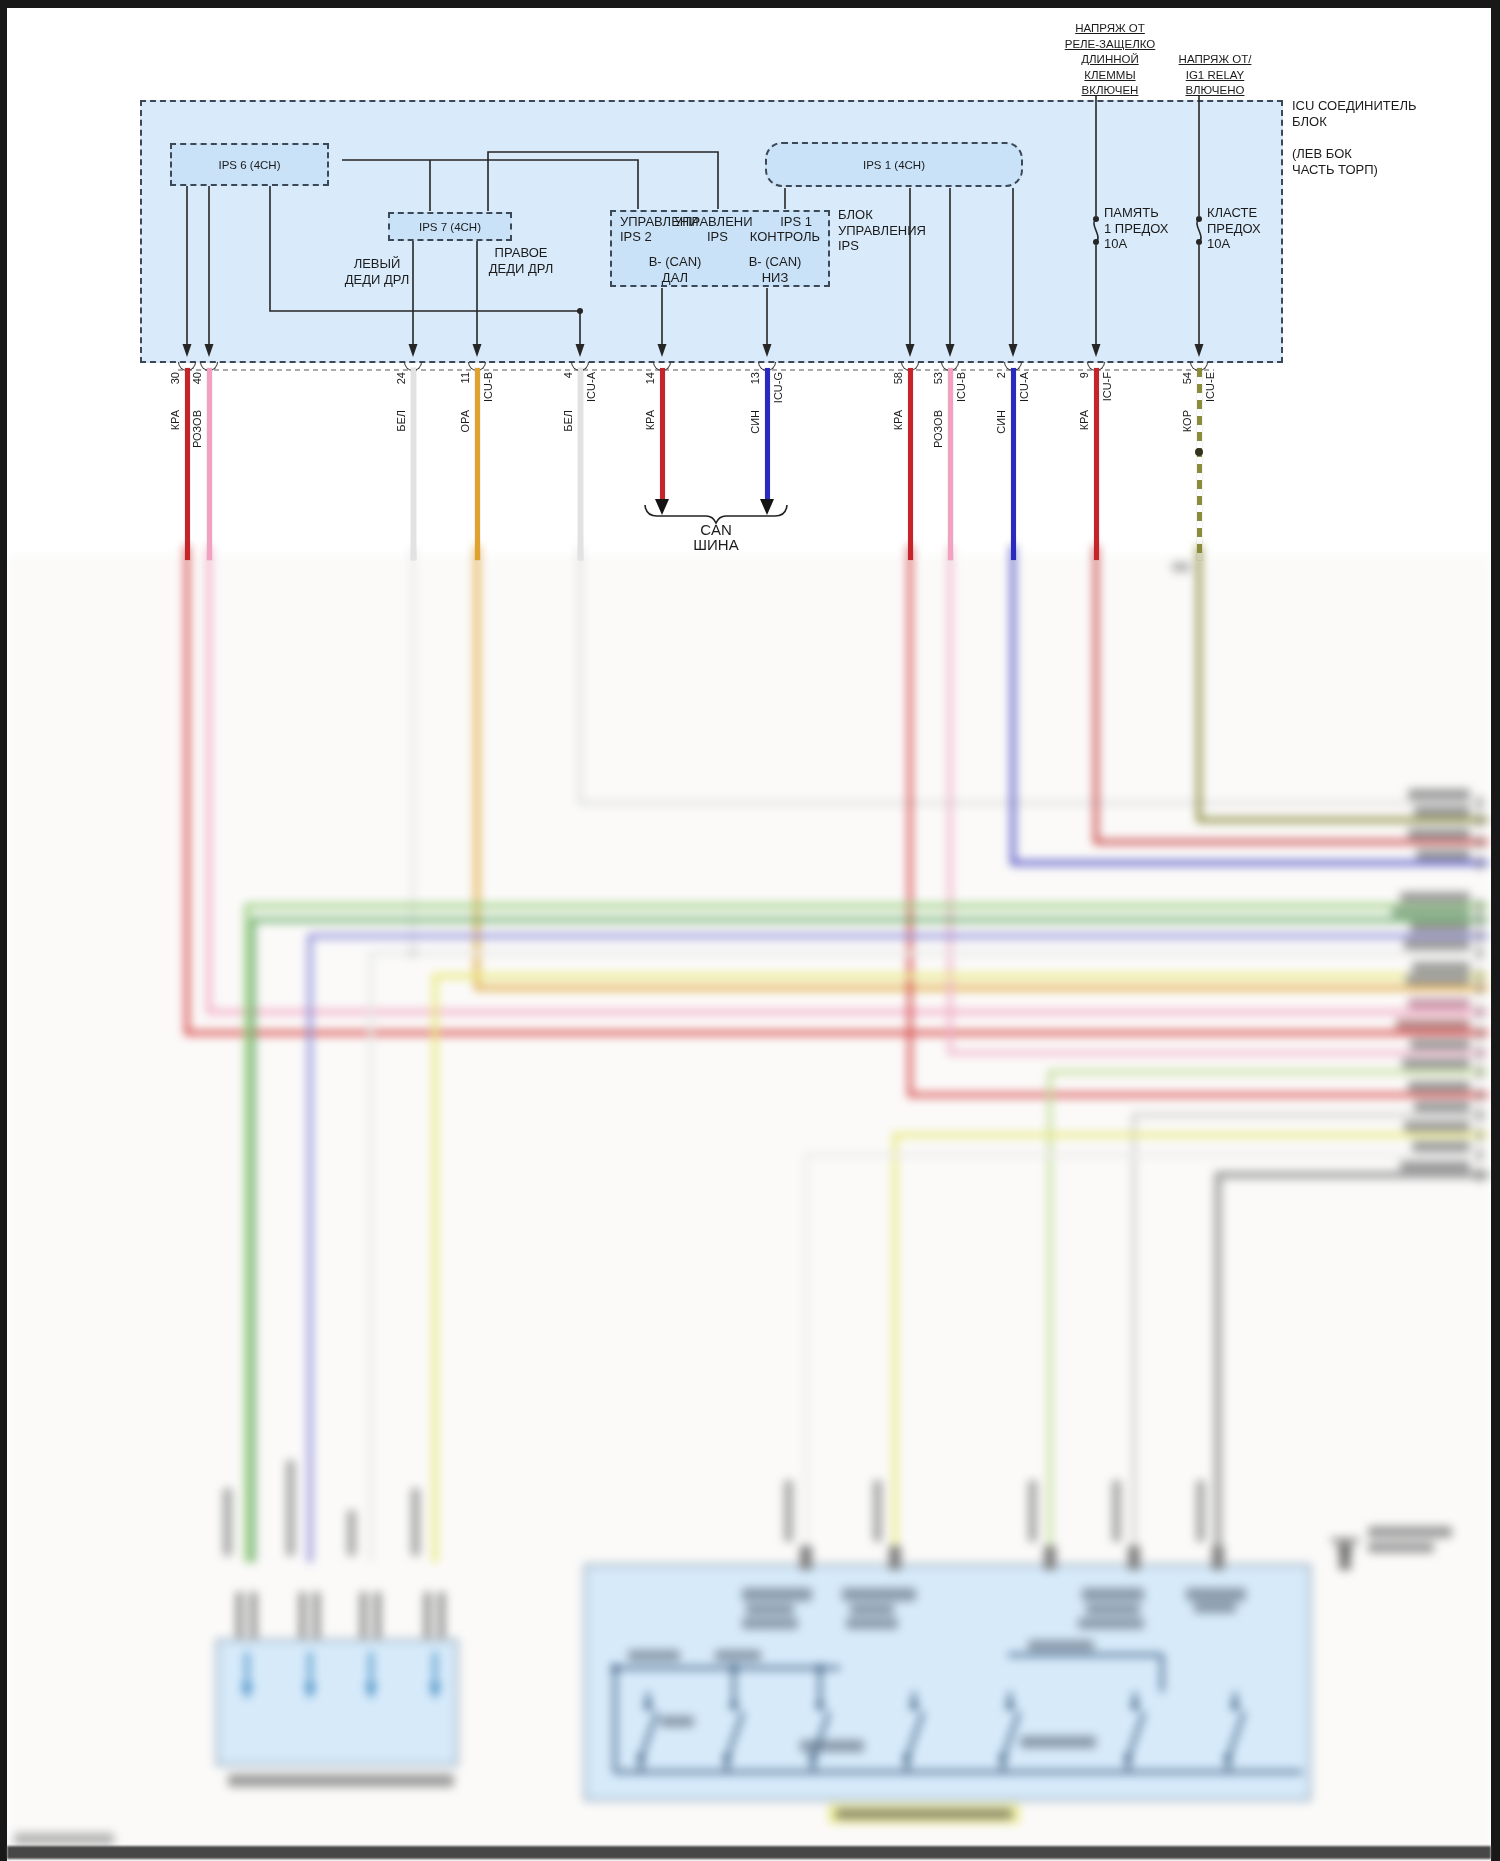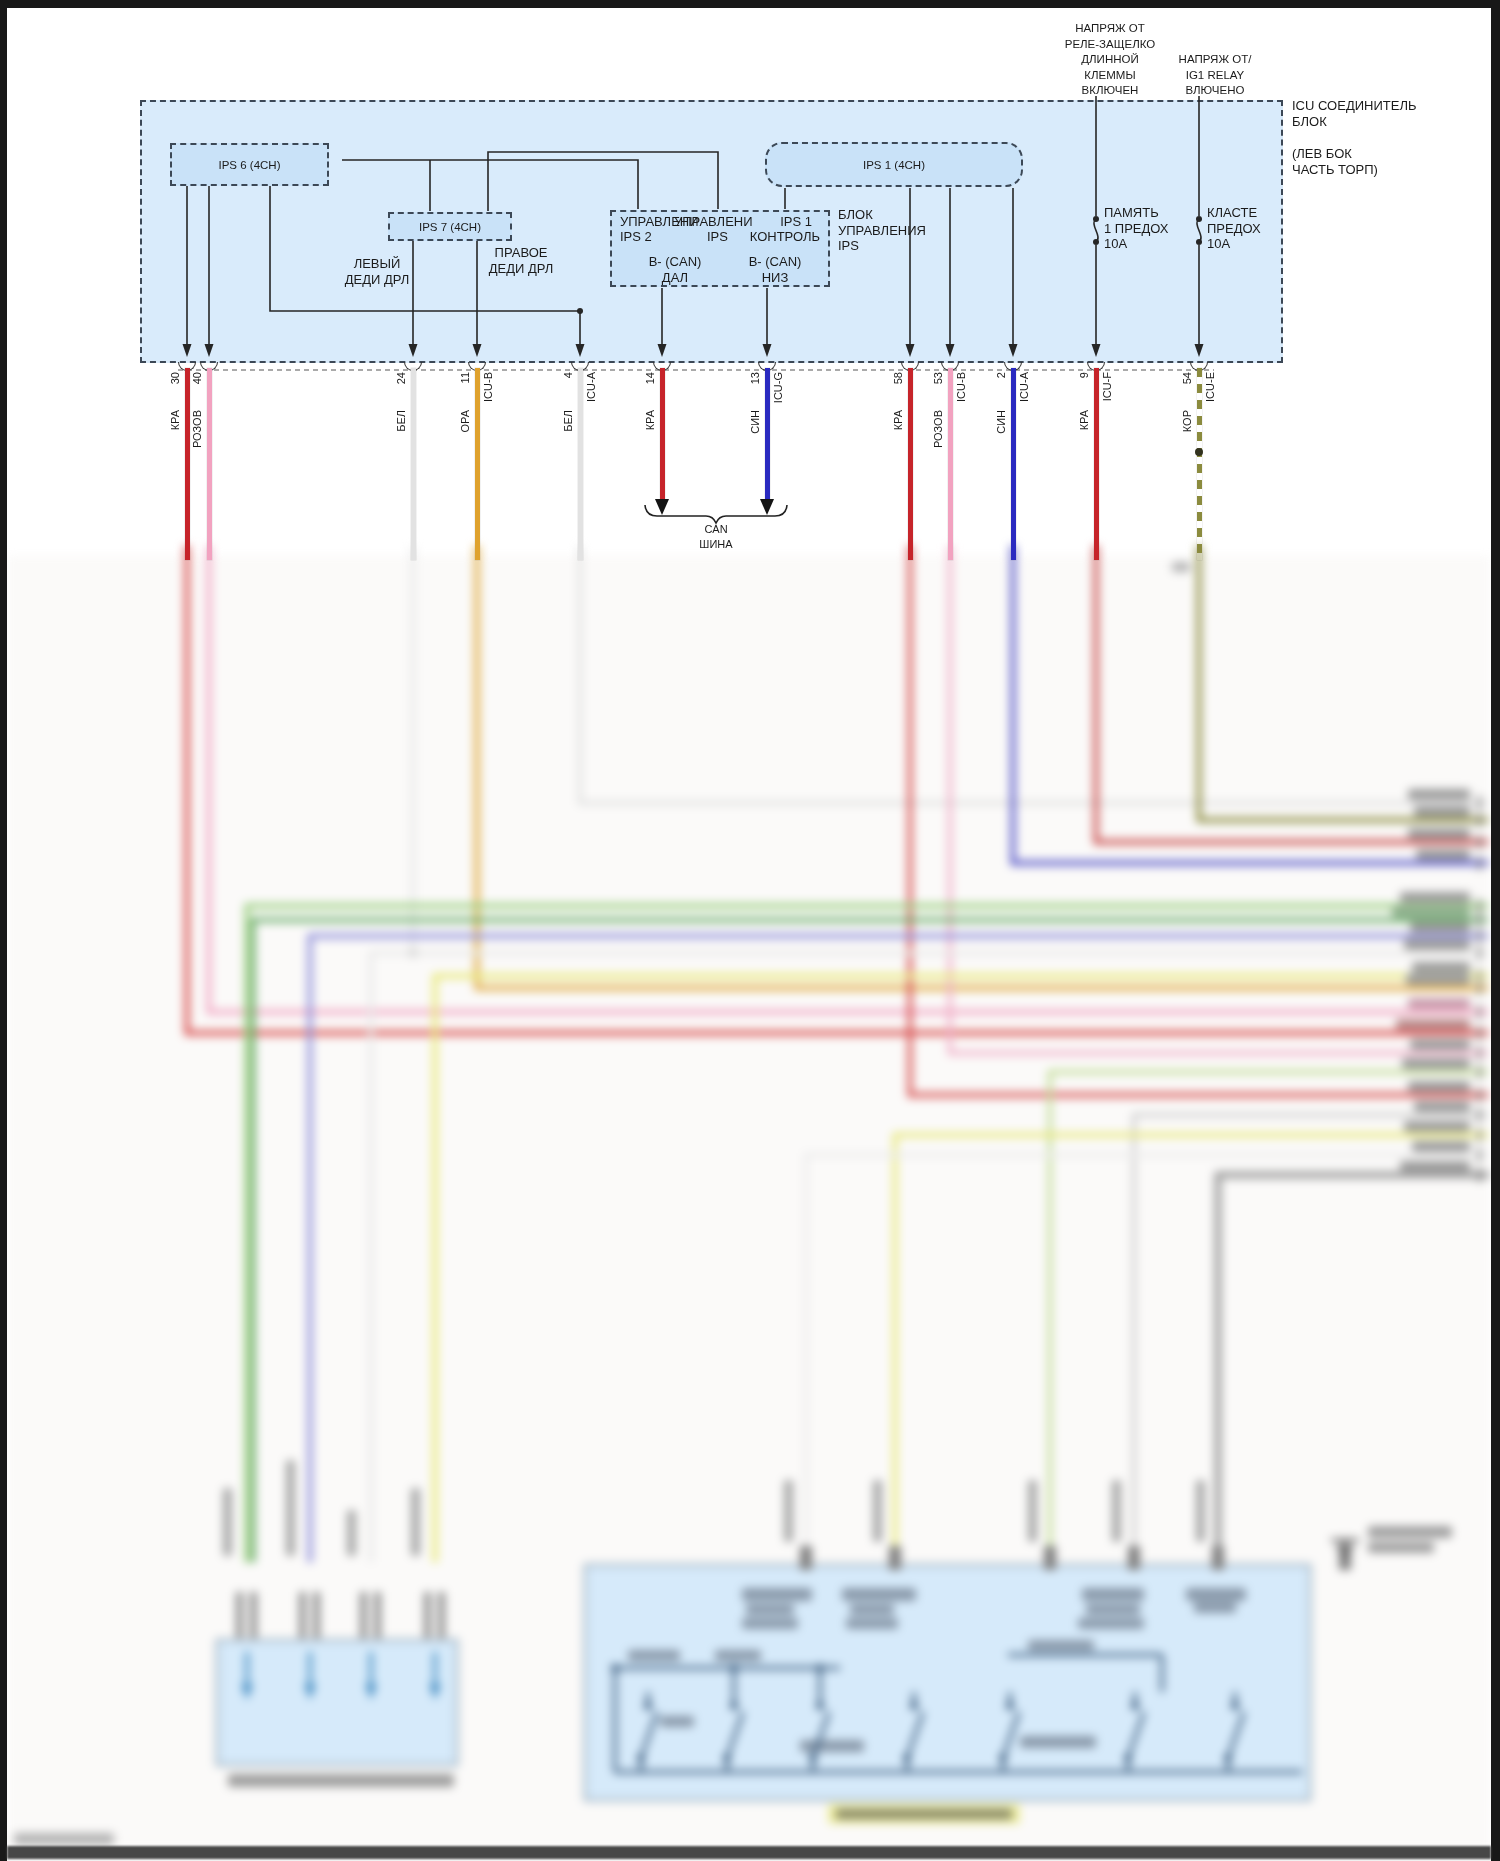--- a/index.html
+++ b/index.html
@@ -5,21 +5,21 @@
   html,body{margin:0;padding:0;background:#e9e9e9;}
   #page{position:relative;width:1500px;height:1861px;background:#ffffff;overflow:hidden;
         font-family:"Liberation Sans", sans-serif;color:#1b1b1b;}
   
   .frame{position:absolute;background:#181818;}
   #frame-top{left:0;top:0;width:1500px;height:8px;}
   #frame-left{left:0;top:0;width:7px;height:1861px;}
   #frame-right{left:1491px;top:0;width:9px;height:1861px;}
   #bottom-bar{position:absolute;left:7px;top:1846px;width:1484px;height:13px;background:#474747;filter:blur(1px);}
   
-  .toplabel{position:absolute;text-align:center;font-size:11.5px;line-height:15.5px;white-space:pre-line;}
+  .toplabel{position:absolute;text-align:center;font-size:11.5px;line-height:15.5px;white-space:pre-line;text-decoration:underline;}
   
   #icu-block{position:absolute;left:140px;top:100px;width:1143px;height:263px;background:#d9ebfb;
              border:2px dashed #3c4856;box-sizing:border-box;}
   .dbox{position:absolute;background:#c9e2f8;border:2px dashed #3c4856;box-sizing:border-box;
         display:flex;align-items:center;justify-content:center;font-size:11.5px;}
   .lbl{position:absolute;font-size:13px;line-height:15.5px;white-space:pre-line;}
   .ctr{text-align:center;}
   
   svg.flat{position:absolute;left:0;top:0;pointer-events:none;}
   
@@ -29,21 +29,21 @@
   .vt{position:absolute;writing-mode:vertical-rl;transform:rotate(180deg);font-size:11px;
       line-height:13px;white-space:nowrap;color:#1b1b1b;}
   .num{left:-18px;top:372px;}
   .icu{left:5px;top:372px;}
   .wname{left:-18px;top:410px;}
   .seg{position:absolute;left:-2.5px;top:368px;width:5px;height:192px;box-shadow:0 0 0 0.5px rgba(0,0,0,.10);}
   .pin.short .seg{height:132px;}
   .can-arrow{position:absolute;left:-7px;top:499px;width:0;height:0;border-left:7px solid transparent;
              border-right:7px solid transparent;border-top:16px solid #141414;}
   .pin-dot{position:absolute;left:-4px;top:448px;width:8px;height:8px;border-radius:50%;background:#33331f;}
-  #can-label{position:absolute;left:666px;top:522px;width:100px;text-align:center;font-size:11px;line-height:15px;}
+  #can-label{position:absolute;left:666px;top:522px;width:100px;text-align:center;font-size:15px;line-height:15px;}
   
   #blurwrap{position:absolute;left:0;top:0;width:1500px;height:1861px;filter:blur(5px);}
 </style>
 </head>
 <body>
 <div id="page">
 
 <div id="blurwrap">
 <svg class="flat" width="1500" height="1861" viewBox="0 0 1500 1861">
   <rect x="7" y="556" width="1484" height="1292" fill="#fbfaf9"></rect>

